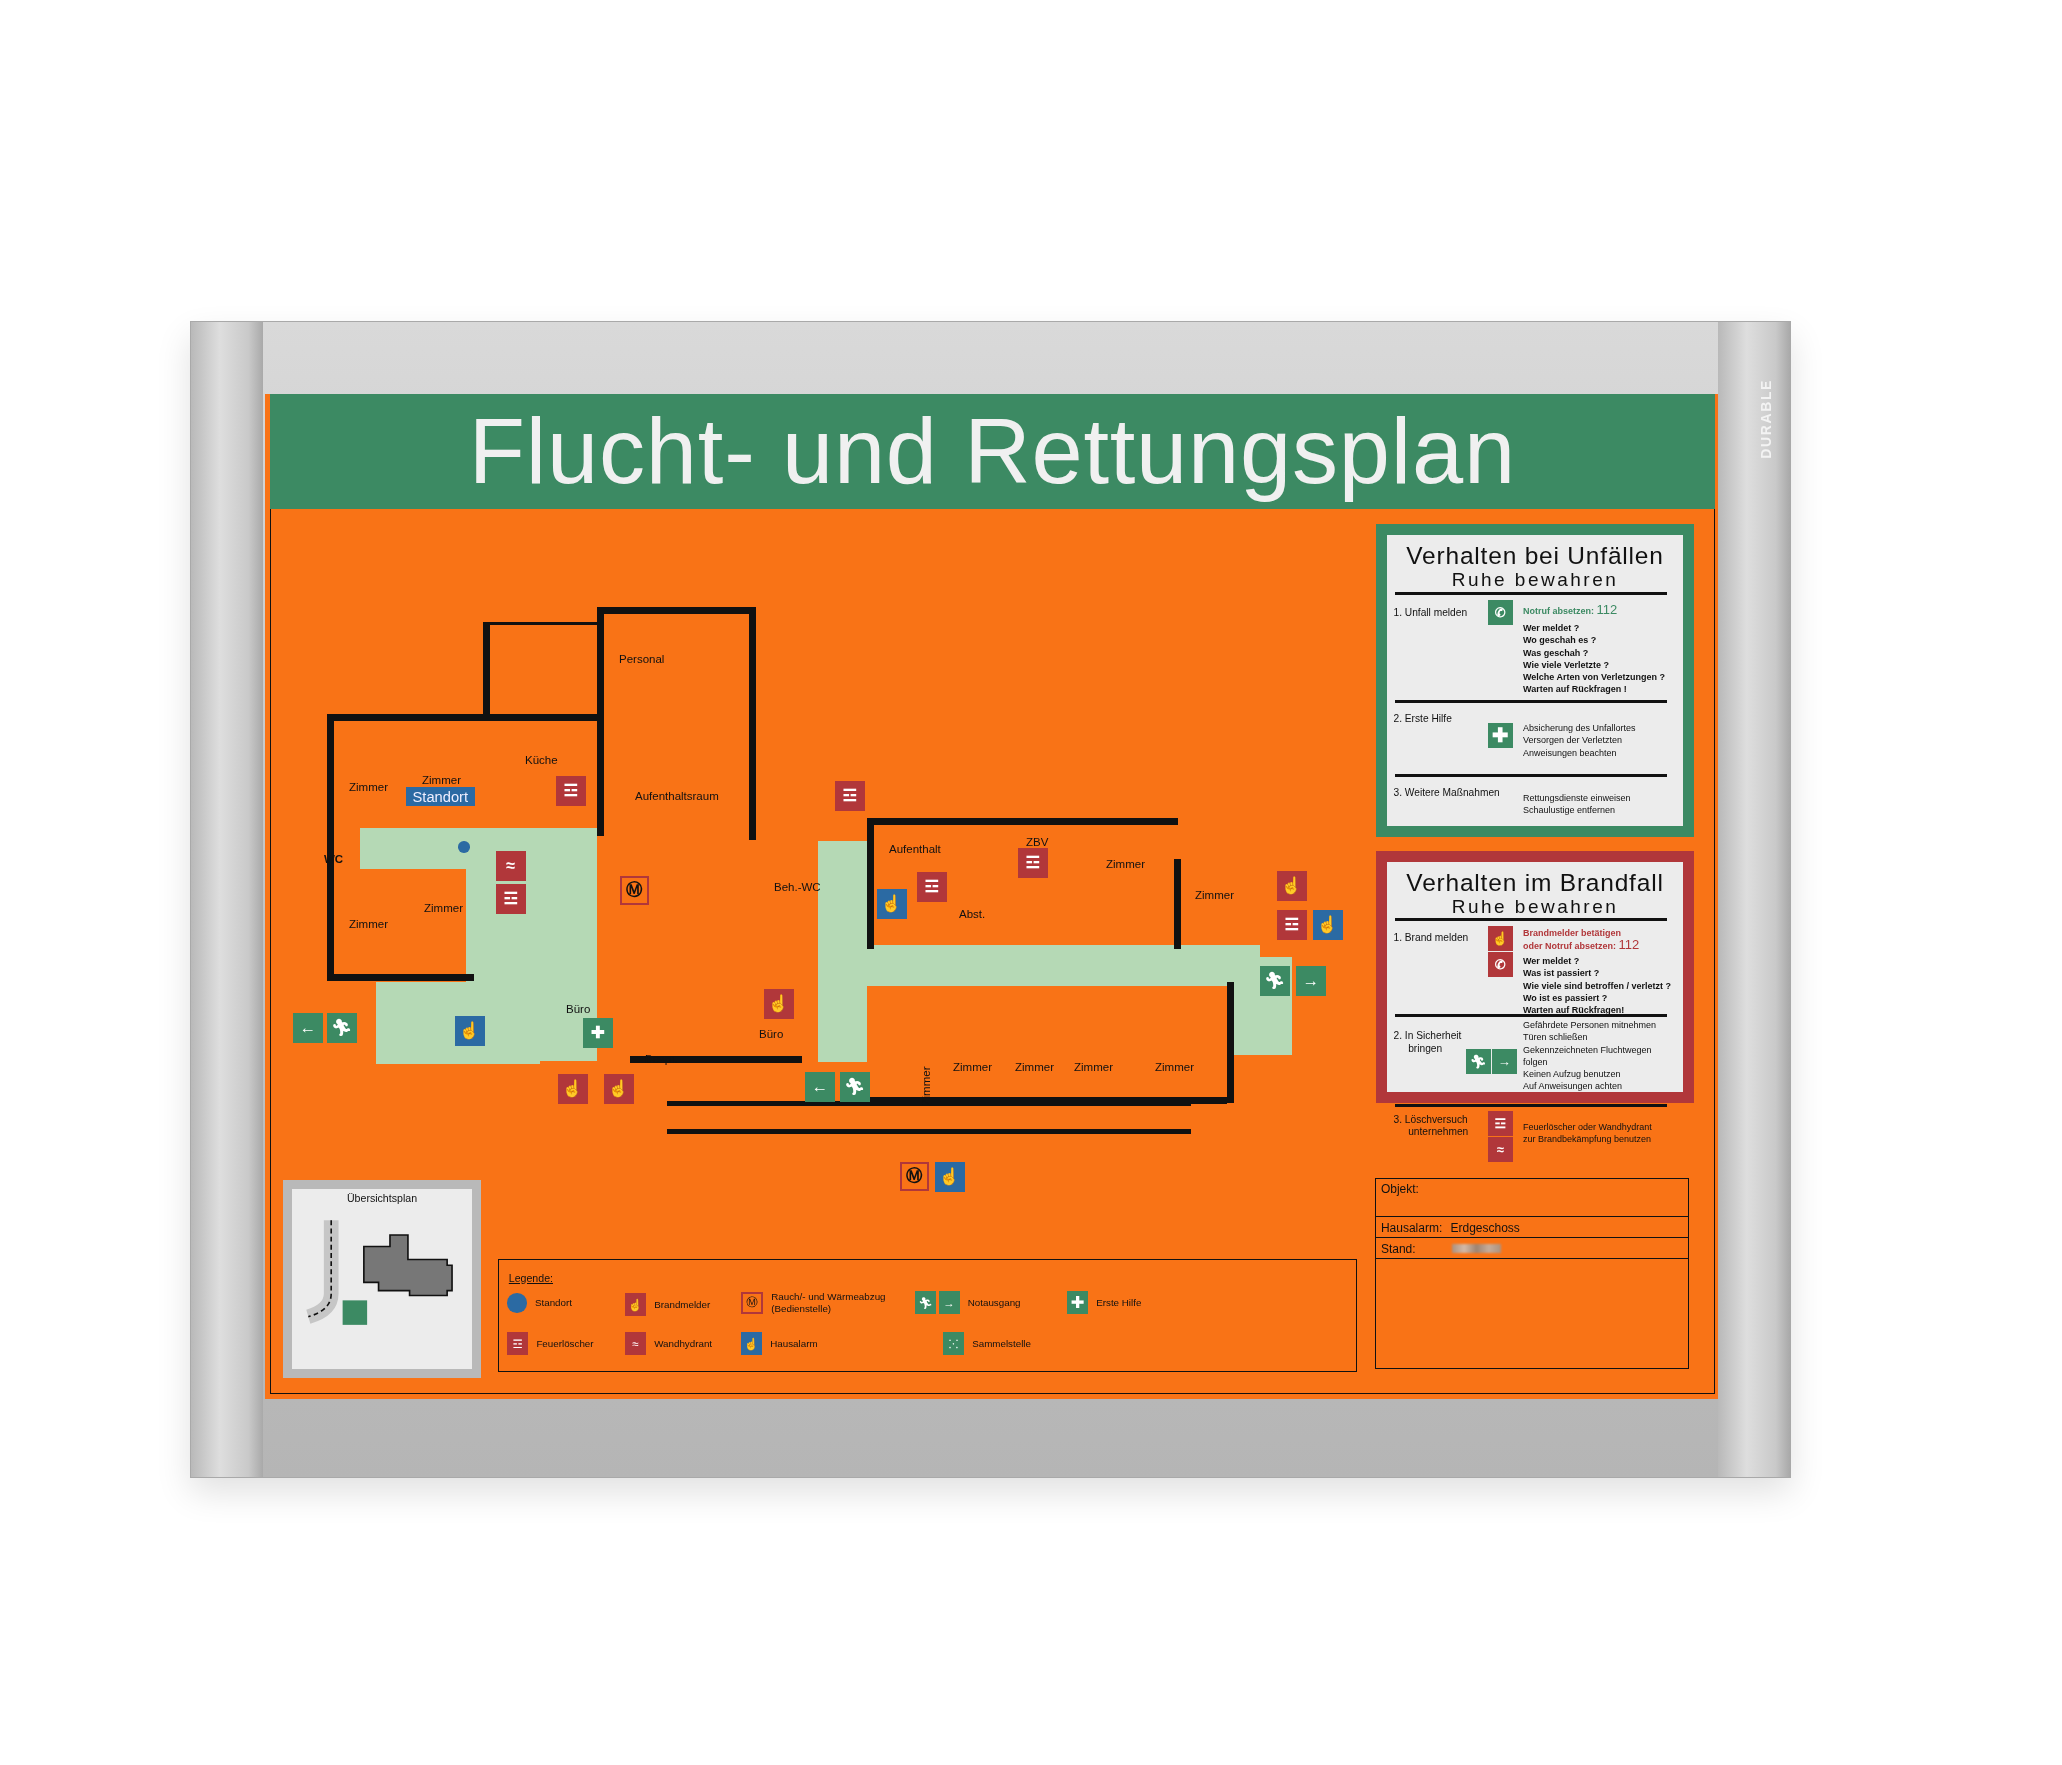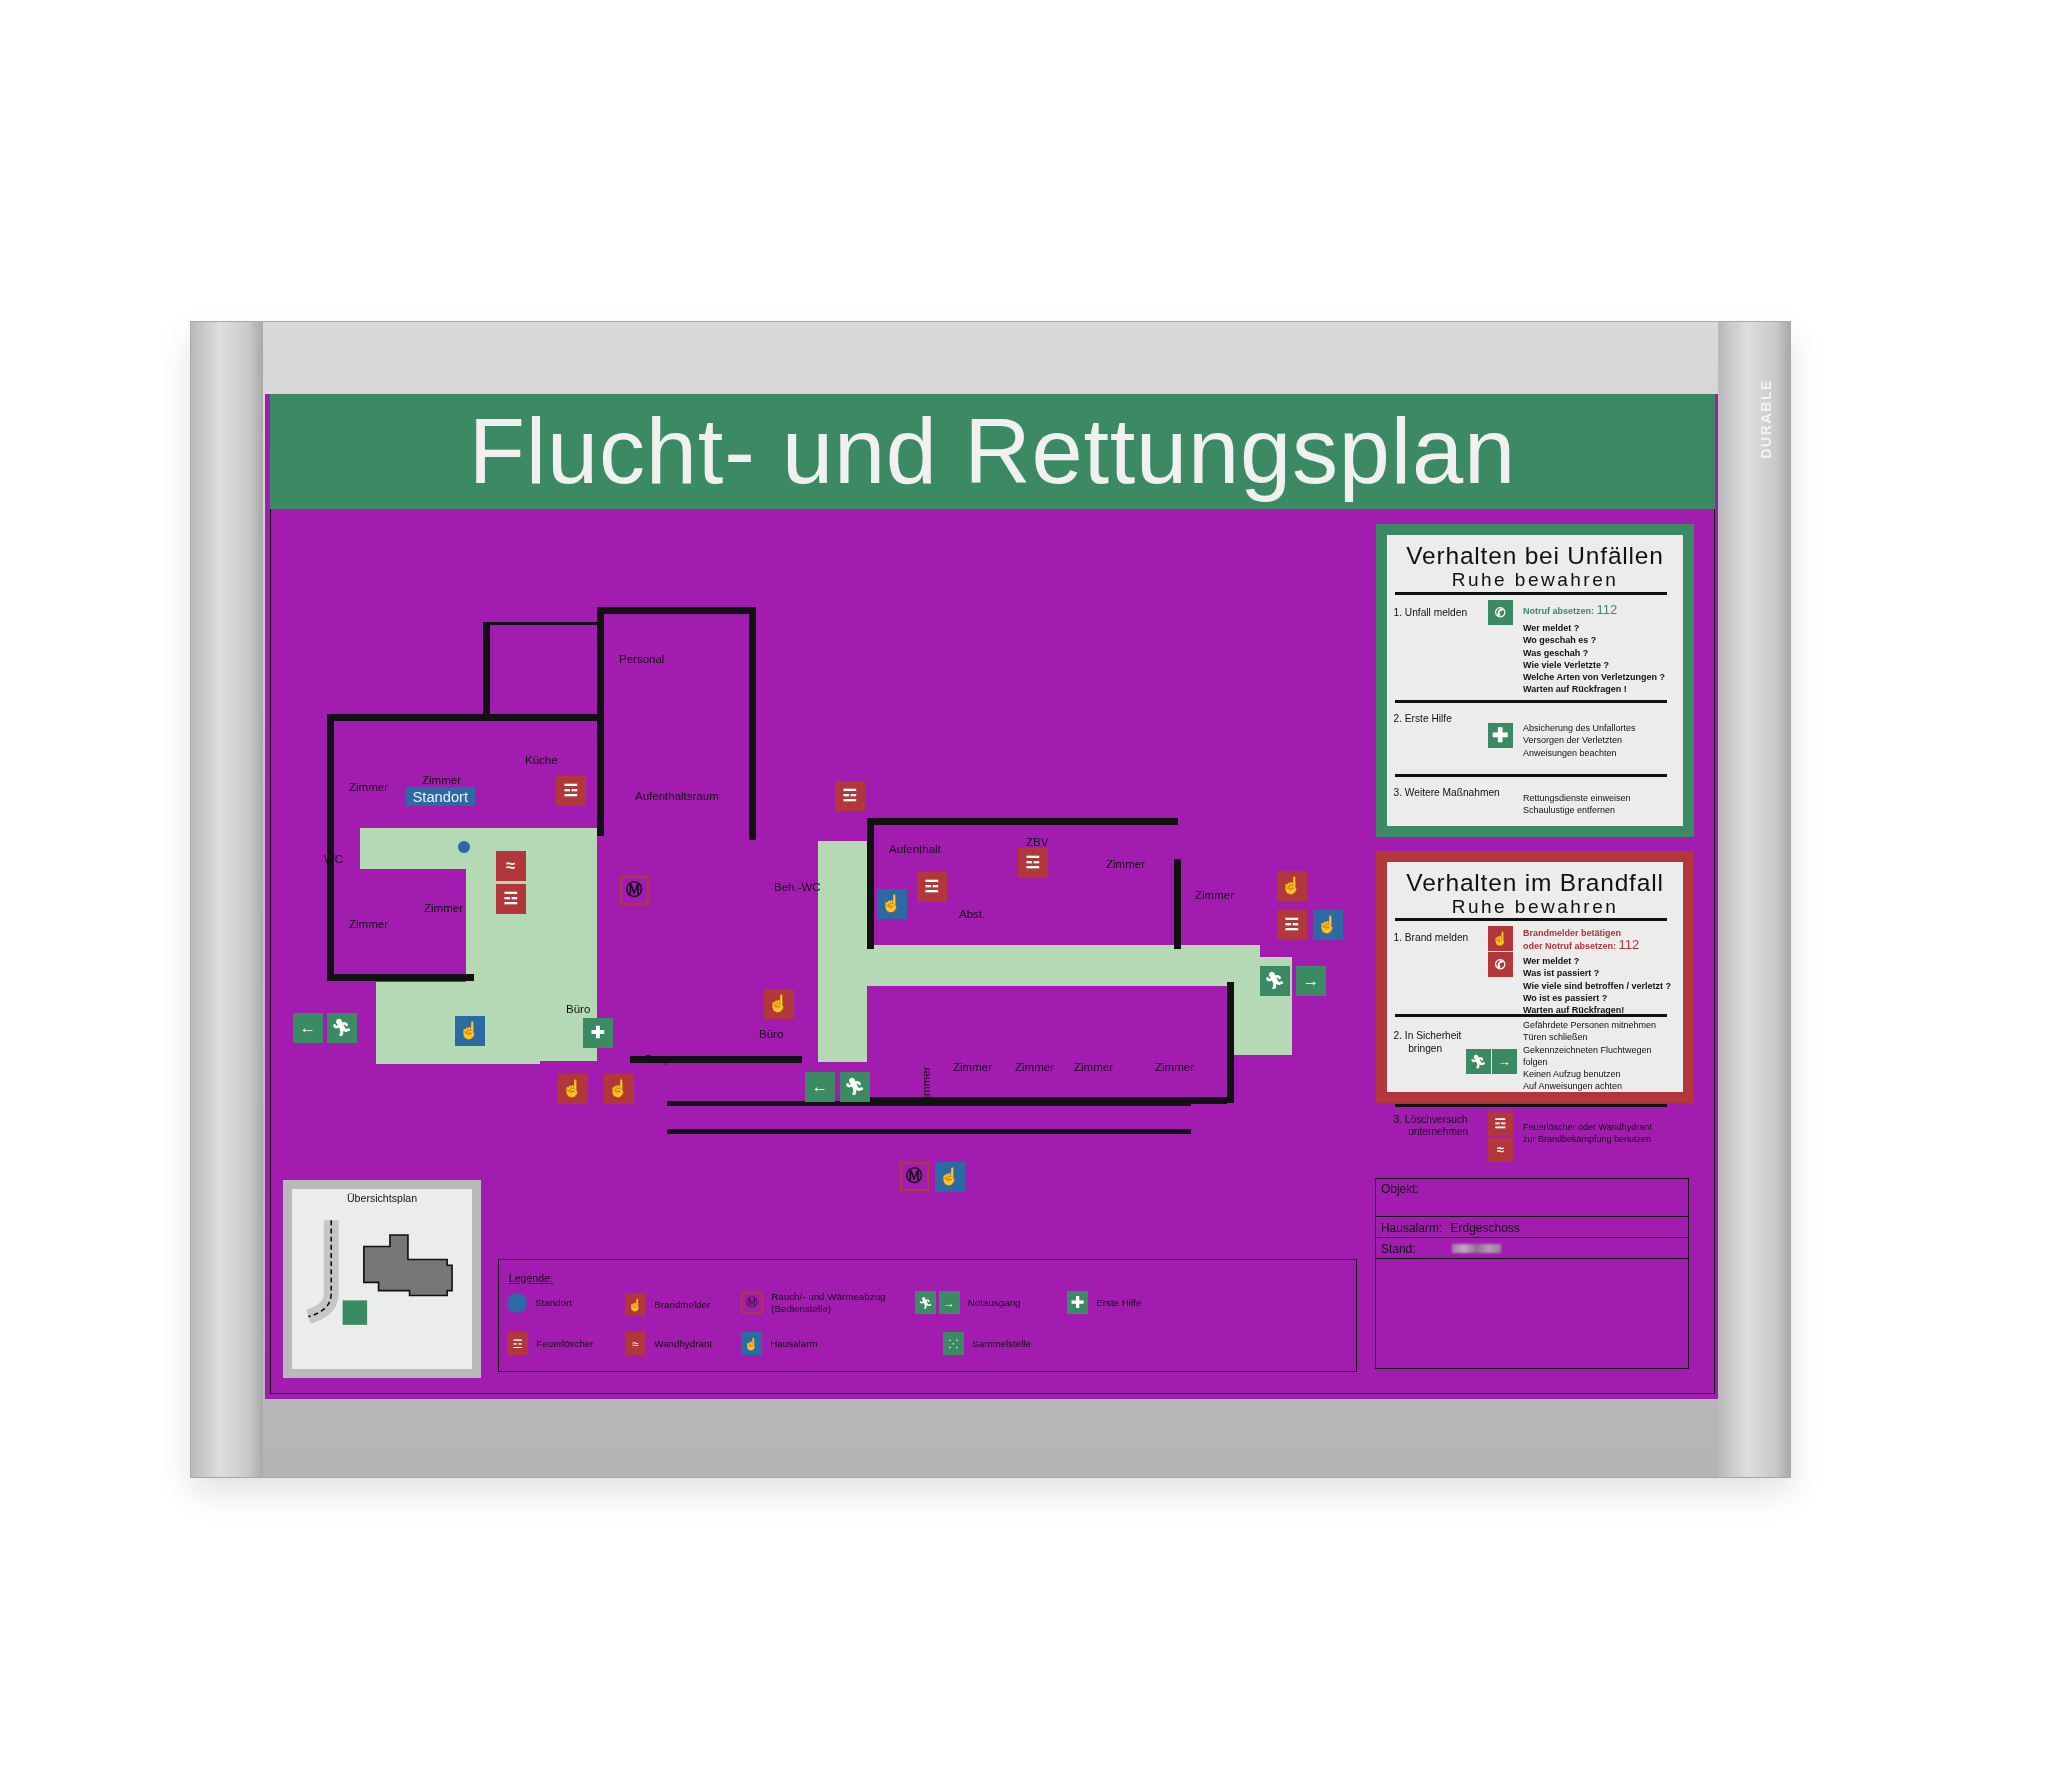--- a/index.html
+++ b/index.html
@@ -3,21 +3,21 @@
 <meta charset="utf-8">
 <style>
   html,body{margin:0;padding:0;}
   body{width:2062px;height:1766px;background:#ffffff;position:relative;overflow:hidden;font-family:"Liberation Sans",sans-serif;color:#111;}
   .frame{position:absolute;left:190px;top:321px;width:1599px;height:1155px;
     background:linear-gradient(180deg,#d9d9d9 0%,#c4c4c4 50%,#b5b5b5 100%);
     box-shadow:0 14.7px 33px rgba(0,0,0,0.12);border:0.8px solid #a9a9a9;}
   .frame-side{position:absolute;background:linear-gradient(90deg,#b9b9b9,#dedede 40%,#c9c9c9 80%,#a9a9a9);}
   .brand{position:absolute;right:16.4px;top:57px;writing-mode:vertical-rl;transform:rotate(180deg);
     color:#f3f3f3;font-weight:bold;font-size:14px;letter-spacing:1.6px;}
-  .poster{position:absolute;left:265px;top:394px;width:1453px;height:1005px;background:#a21caf;}
+  .poster{position:absolute;left:265px;top:394px;width:1453px;height:1005px;background:#f97316;}
   .title-bar{position:absolute;left:4.9px;top:0;width:1445px;height:115px;background:#3c8a63;
     display:flex;align-items:center;justify-content:center;}
   .title-bar span{color:#f0f0f0;font-size:92px;letter-spacing:0.8px;}
   .plan-border{position:absolute;left:4.9px;top:115px;width:1445px;height:885px;border:1.6px solid #111;border-top:none;box-sizing:border-box;}
   .panel{position:absolute;background:#ececec;box-sizing:border-box;}
   .panel.green{border:11.5px solid #3c8a63;}
   .panel.red{border:11.5px solid #b1373a;}
   .panel h2{margin:0;text-align:center;font-weight:normal;font-size:24.5px;letter-spacing:0.8px;line-height:26px;}
   .panel h3{margin:0;text-align:center;font-weight:normal;font-size:19px;letter-spacing:2.5px;line-height:21px;}
   .panel .hr{position:absolute;left:8.2px;right:16.4px;height:2.5px;background:#111;}
@@ -82,21 +82,21 @@
   <div class="wall" style="left:867px;top:1097px;width:360px;height:6.5px;"></div>
   <div class="wall" style="left:1227px;top:982px;width:6.5px;height:121px;"></div>
   <div class="wall" style="left:667px;top:1101px;width:524px;height:4.9px;"></div>
   <div class="wall" style="left:667px;top:1129px;width:524px;height:4.9px;"></div>
 
   <div class="room" style="left:619px;top:653px;">Personal</div>
   <div class="room" style="left:525px;top:754px;">Küche</div>
   <div class="room" style="left:635px;top:790px;">Aufenthaltsraum</div>
   <div class="room" style="left:349px;top:781px;">Zimmer</div>
   <div class="room" style="left:422px;top:774px;">Zimmer</div>
-  <div class="room" style="left:324px;top:853px;">WC</div>
+  <div class="room" style="left:324px;top:853px;font-weight:bold;">WC</div>
   <div class="room" style="left:349px;top:918px;">Zimmer</div>
   <div class="room" style="left:424px;top:902px;">Zimmer</div>
   <div class="room" style="left:566px;top:1003px;">Büro</div>
   <div class="room" style="left:645px;top:1015px;margin-top:38px;">Bespr.</div>
   <div class="room" style="left:759px;top:1028px;">Büro</div>
   <div class="room" style="left:774px;top:881px;">Beh.-WC</div>
   <div class="room" style="left:889px;top:843px;">Aufenthalt</div>
   <div class="room" style="left:1026px;top:836px;">ZBV</div>
   <div class="room" style="left:959px;top:908px;">Abst.</div>
   <div class="room" style="left:1106px;top:858px;">Zimmer</div>

